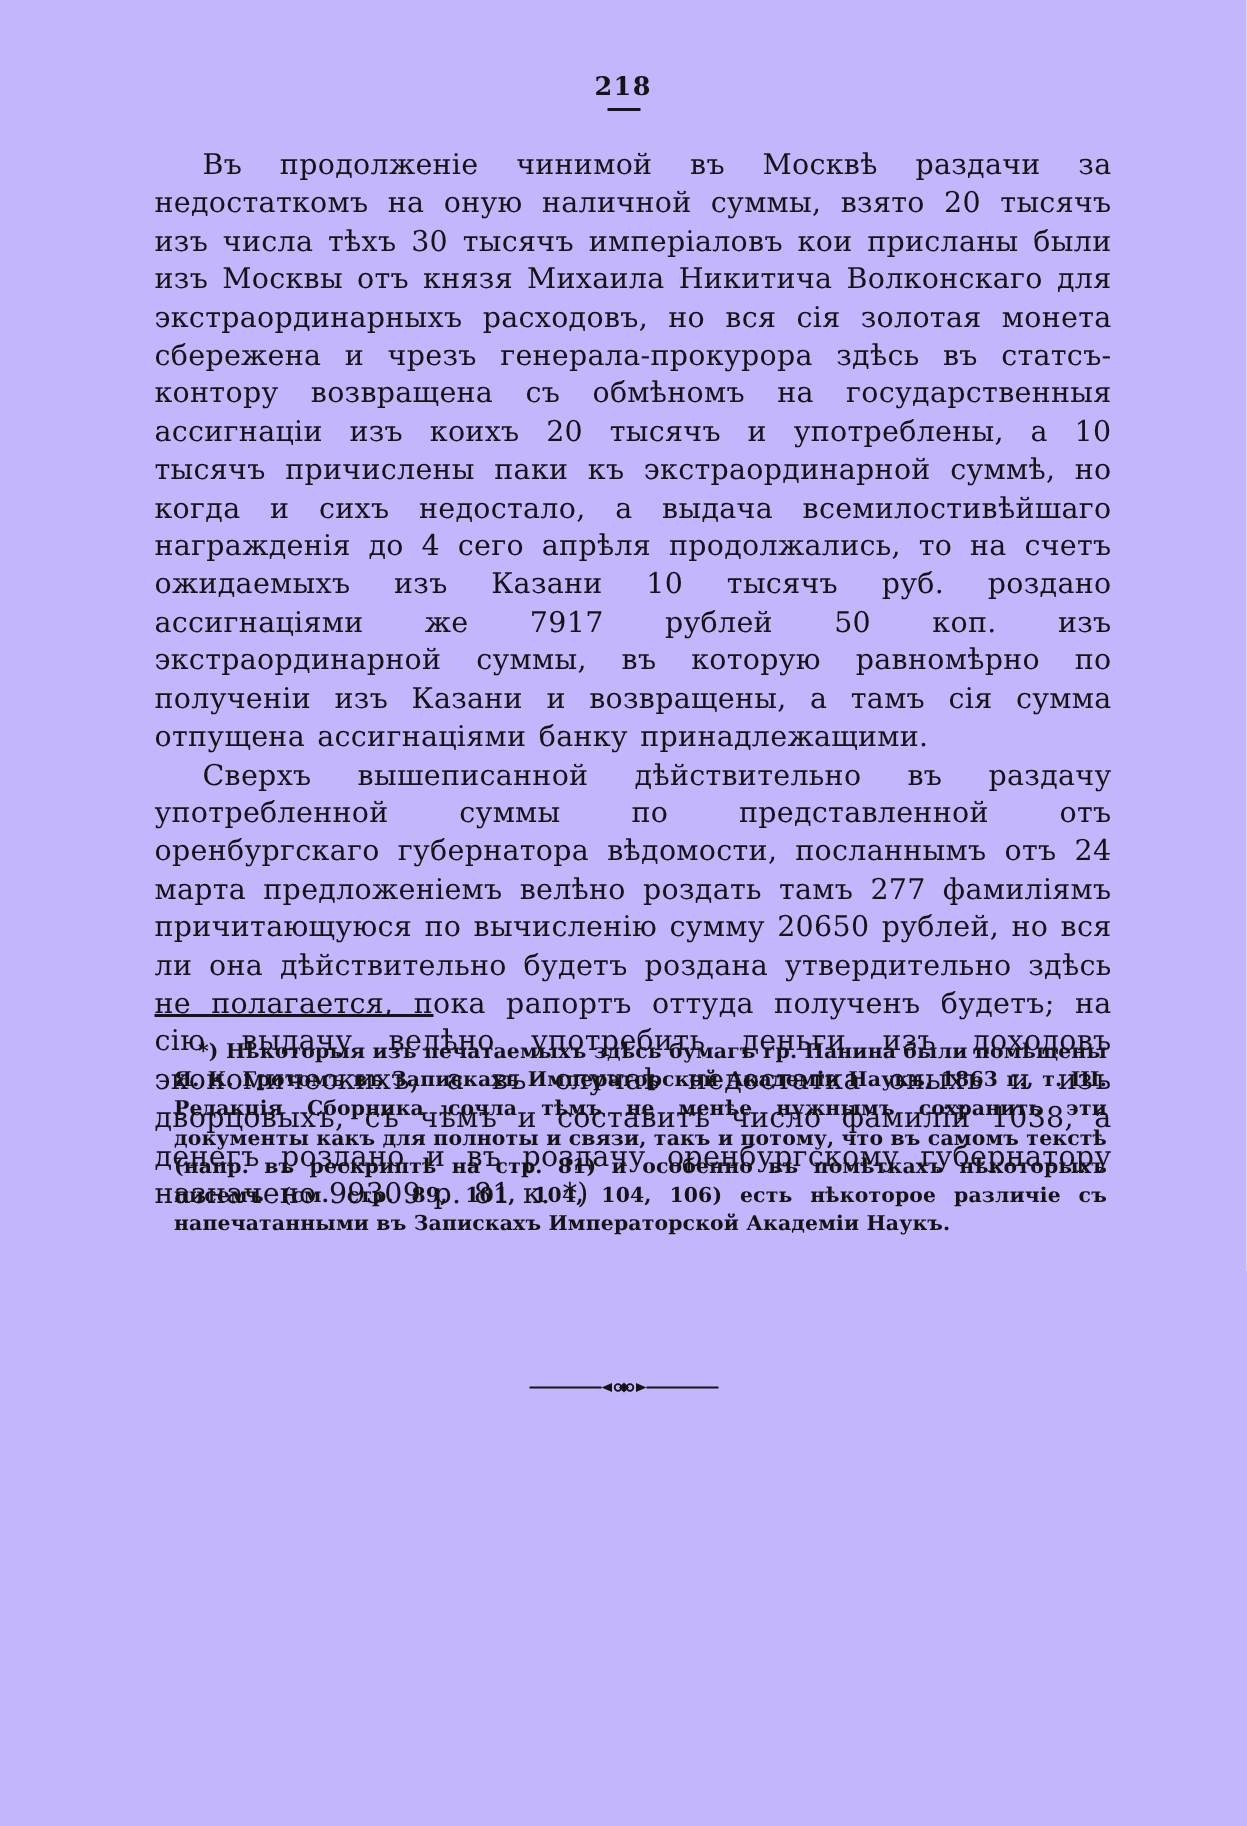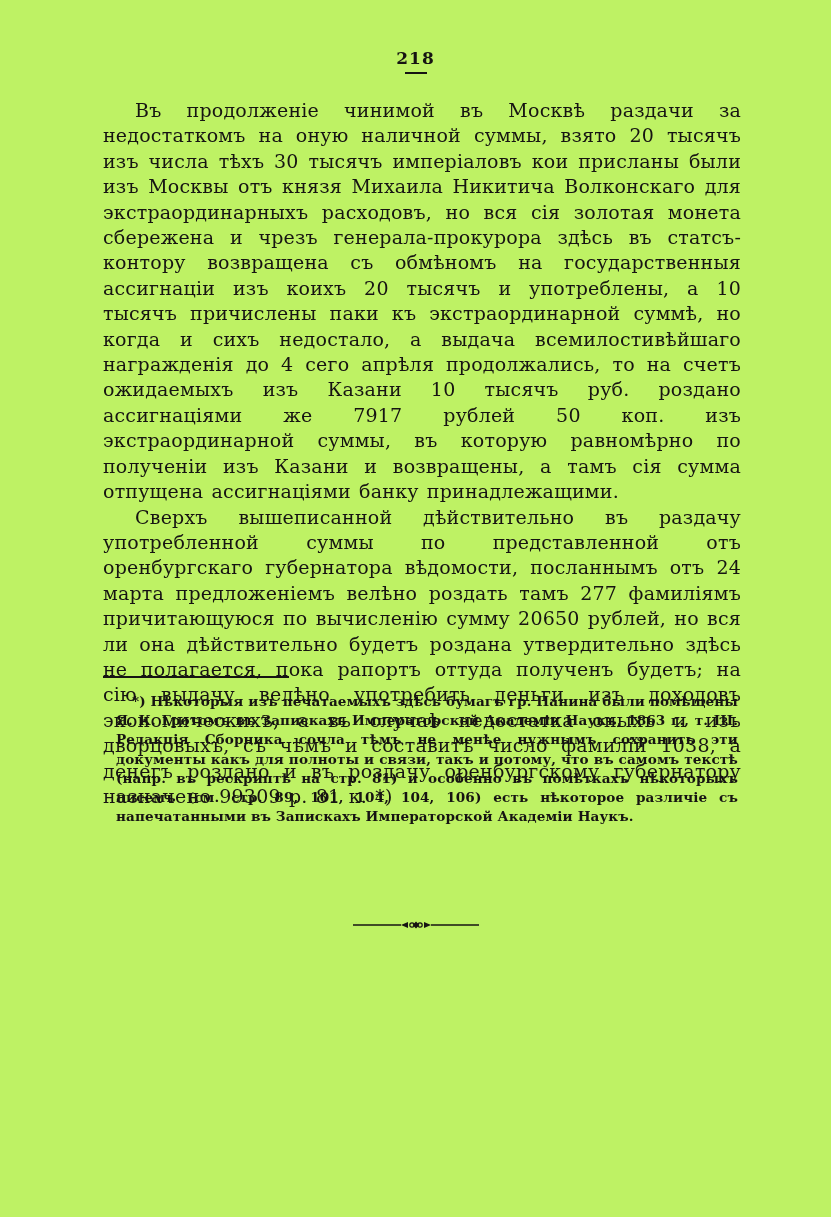--- a/index.html
+++ b/index.html
@@ -5,21 +5,21 @@
   html, body {
     margin: 0;
     padding: 0;
     background: #e9e9e7;
   }
   .page {
     position: relative;
     width: 831px;
     height: 1217px;
     margin: 0 auto;
-    background: #bef264;
+    background: #c4b5fd;
     color: #161412;
     font-family: "DejaVu Serif", "Liberation Serif", serif;
     overflow: hidden;
   }
   .page-number {
     position: absolute;
     top: 48px;
     left: 0;
     width: 100%;
     text-align: center;

